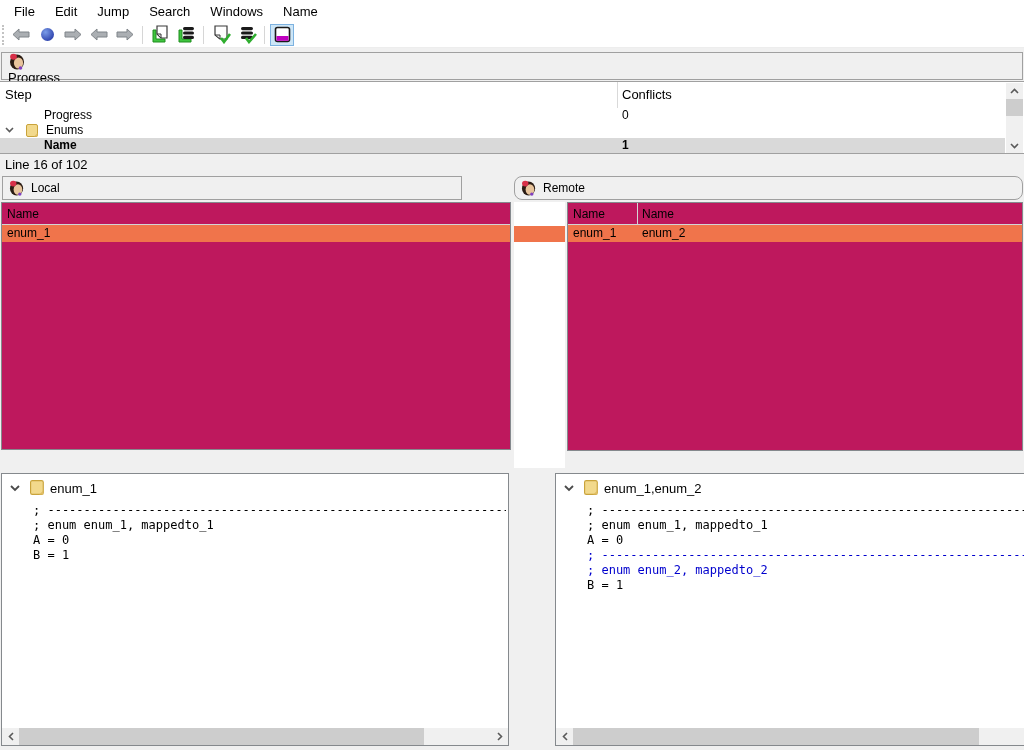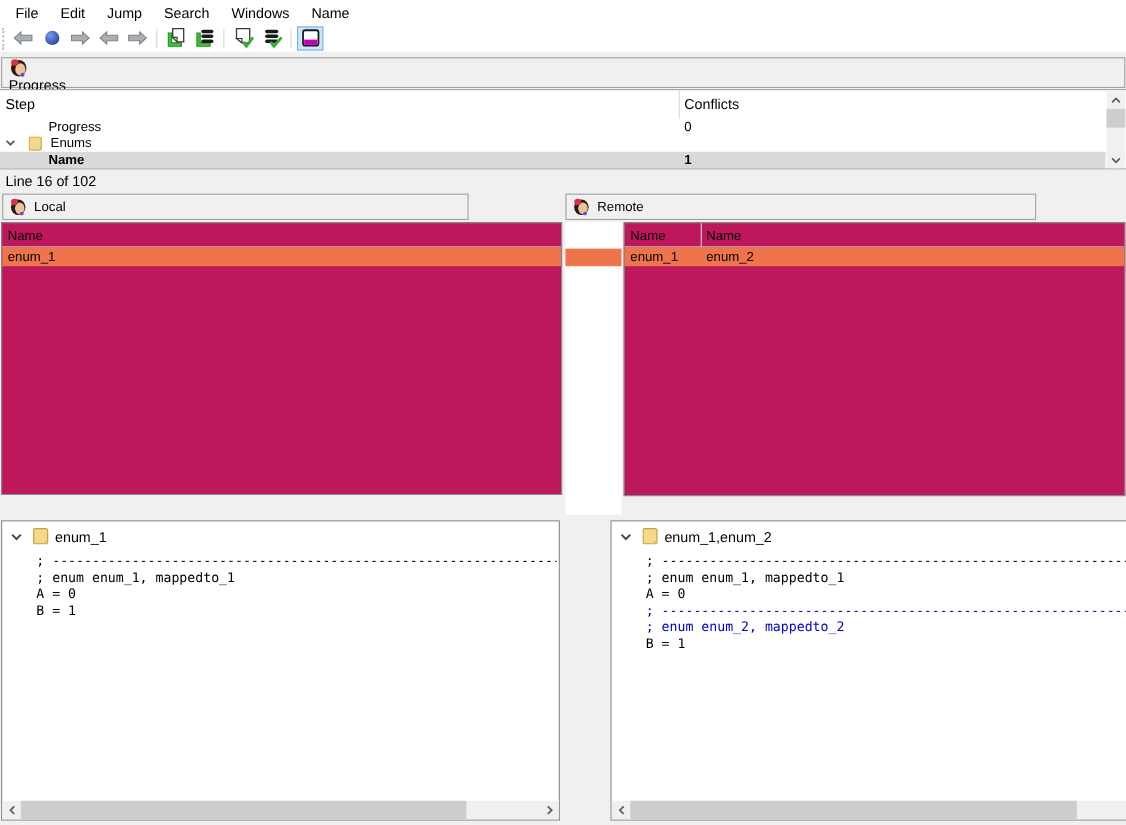--- a/index.html
+++ b/index.html
@@ -42,22 +42,22 @@
 
   .vscroll { position:absolute; right:1px; top:1px; width:17px; height:70px; background:#f0f0f0; }
   .vscroll .arr { position:absolute; left:0; width:17px; height:15px; display:flex; align-items:center; justify-content:center; }
   .vscroll .arr.up { top:0; } .vscroll .arr.down { bottom:0; }
   .vscroll .thumb { position:absolute; left:0; top:16px; width:17px; height:17px; background:#cdcdcd; }
 
   .status-bar { position:absolute; left:0; top:155px; width:1024px; height:20px; background:#f0f0f0; line-height:20px; padding-left:5px; }
 
   
   .pane-header { position:absolute; top:176px; height:24px; background:#f0f0f0; border:1px solid #a0a0a0; display:flex; align-items:center; }
-  .pane-header.local { left:2px; width:424px; }
-  .pane-header.remote { left:514px; width:428px; }
+  .pane-header.local { left:2px; width:460px; }
+  .pane-header.remote { left:514px; width:509px;border-radius:8px; }
   .pane-header .title { margin-left:6px; font-size:12px; }
 
   
   .ntable { position:absolute; top:202px; background:#be185d; border:1px solid #85898d; }
   .ntable.local { left:1px; width:510px; height:248px; }
   .ntable.remote { left:567px; width:456px; height:249px; }
   .nt-header { position:absolute; left:0; top:0; width:100%; height:22px; border-bottom:1px solid #d4d4d4; font-size:12px; }
   .nt-header .h1 { position:absolute; left:5px; top:4px; }
   .nt-header .h2 { position:absolute; left:74px; top:4px; }
   .nt-coldiv { position:absolute; left:69px; top:0; width:1px; height:22px; background:#d4d4d4; }

